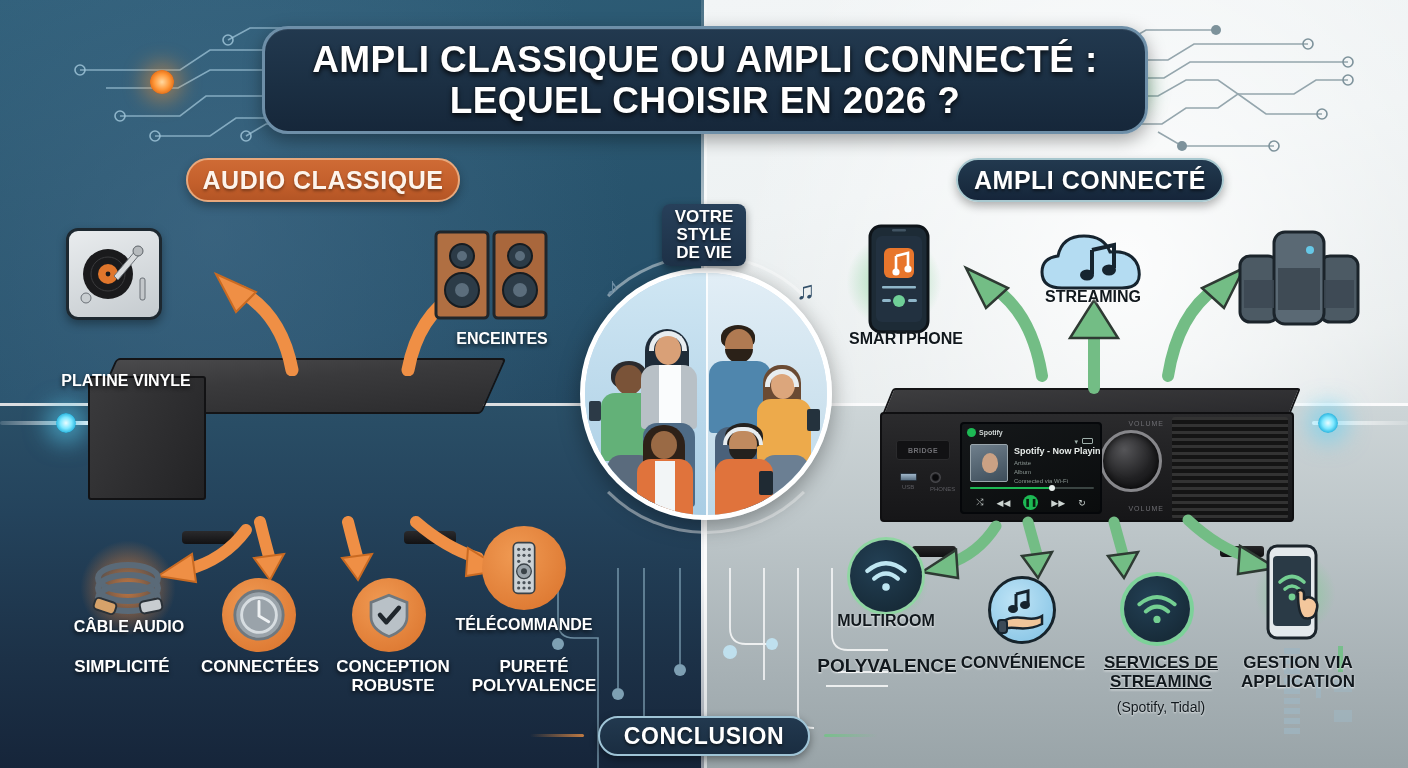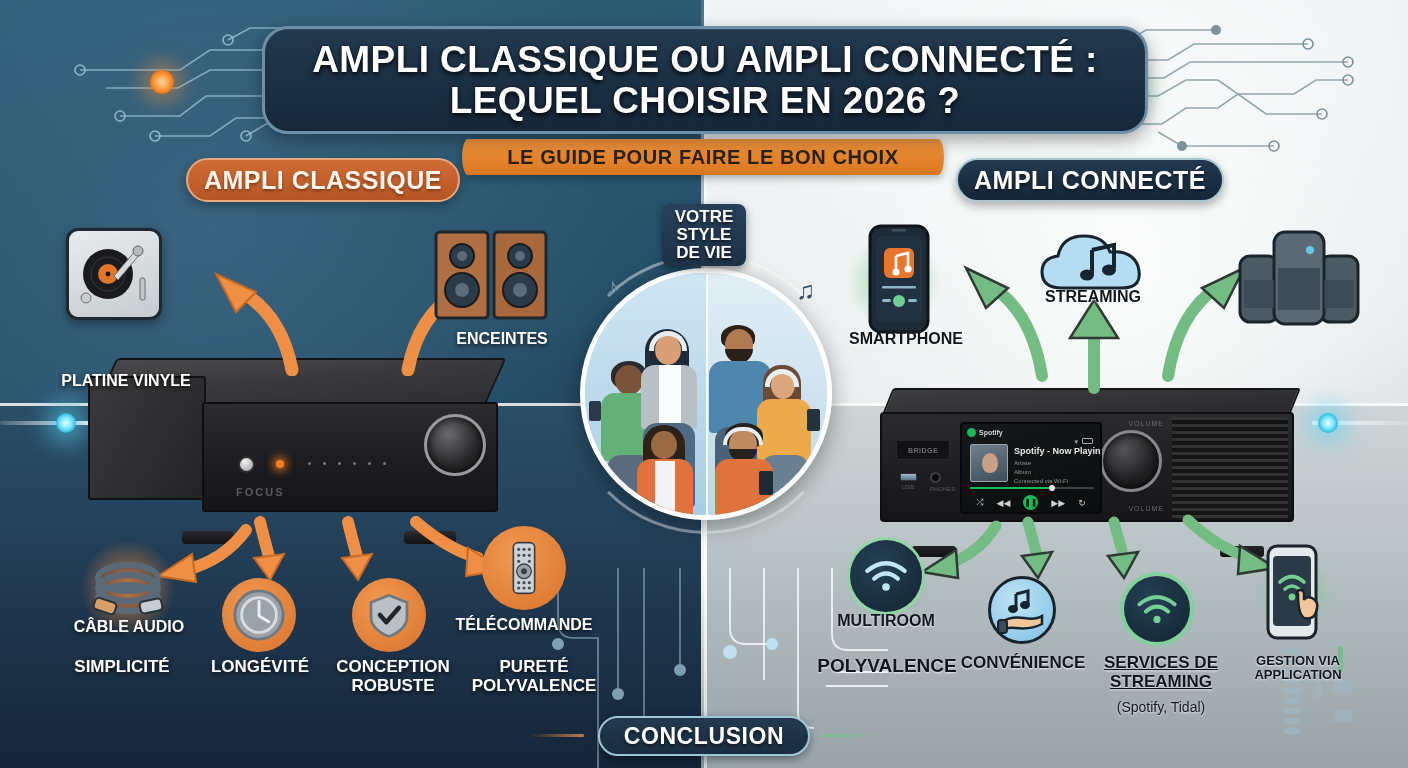--- a/index.html
+++ b/index.html
@@ -382,25 +382,22 @@
 
   <div class="edge-line l"></div>
   <div class="edge-line r"></div>
   <span class="glow-node cy gn-l"></span>
   <span class="glow-node cy gn-r"></span>
 
   <div class="title-card">
     <div class="ln">AMPLI CLASSIQUE OU AMPLI CONNECTÉ :</div>
     <div class="ln">LEQUEL CHOISIR EN 2026 ?</div>
   </div>
-  <div class="subtitle-bar">
-    <span>LE GUIDE POUR FAIRE LE BON CHOIX</span>
-  </div>
-
-  <div class="badge badge-left">AMPLI CLASSIQUE</div>
+
+  <div class="badge badge-left">AUDIO CLASSIQUE</div>
   <div class="badge badge-right">AMPLI CONNECTÉ</div>
 
   <div class="icon-tile" style="left:66px; top:228px; width:96px; height:92px;">
     <div class="tile-box">
       <svg viewBox="0 0 80 76" width="80" height="76">
         <circle cx="34" cy="38" r="25" fill="#1a1a1c"></circle>
         <circle cx="34" cy="38" r="17" fill="none" stroke="#3a3a3c" stroke-width="1"></circle>
         <circle cx="34" cy="38" r="10" fill="#e0762c"></circle>
         <circle cx="34" cy="38" r="2.4" fill="#1a1a1c"></circle>
         <path d="M62 14 L66 18 L44 44 L40 40 Z" fill="#d8dbdd" stroke="#6a7076" stroke-width="1"></path>
@@ -463,34 +460,20 @@
     <path d="M20 8 L60 26 L40 46 Z" fill="#ef8f45" stroke="#c96a22" stroke-width="2"></path>
   </svg>
   <svg class="arrow" style="left:384px; top:266px; width:120px; height:110px;" viewBox="0 0 120 110">
     <path d="M24 104 Q34 50 74 26" fill="none" stroke="#ef8f45" stroke-width="13" stroke-linecap="round"></path>
     <path d="M100 8 L60 26 L80 46 Z" fill="#ef8f45" stroke="#c96a22" stroke-width="2"></path>
   </svg>
 
   <div class="amp-classic">
     <div class="ampc-top"></div>
     <div class="ampc-side"></div>
-    <div class="ampc-front">
-      <div class="ampc-knob"></div>
-      <div class="ampc-power"></div>
-      <div class="ampc-led"></div>
-      <div class="ampc-dots">
-          <i></i>
-          <i></i>
-          <i></i>
-          <i></i>
-          <i></i>
-          <i></i>
-        </div>
-      <div class="ampc-brand">FOCUS</div>
-    </div>
     <div class="ampc-foot" style="left:94px;"></div>
     <div class="ampc-foot" style="left:316px;"></div>
   </div>
 
   <span class="green-halo" style="left:80px; top:540px; width:96px; height:96px;
         background:radial-gradient(circle,rgba(226,130,60,.85),rgba(226,130,60,0) 70%);"></span>
   <svg style="position:absolute; left:78px; top:538px; width:100px; height:100px; z-index:14;" viewBox="0 0 100 100">
     <g fill="none" stroke="#5a6a78" stroke-width="6">
       <ellipse cx="50" cy="40" rx="30" ry="13"></ellipse>
       <ellipse cx="50" cy="50" rx="30" ry="13"></ellipse>
@@ -554,21 +537,21 @@
   <svg class="arrow" style="left:322px; top:516px; width:70px; height:76px;" viewBox="0 0 70 76">
     <path d="M26 6 Q32 30 36 44" fill="none" stroke="#ef8f45" stroke-width="12" stroke-linecap="round"></path>
     <path d="M20 42 L50 38 L36 64 Z" fill="#ef8f45" stroke="#c96a22" stroke-width="2"></path>
   </svg>
   <svg class="arrow" style="left:406px; top:514px; width:110px; height:80px;" viewBox="0 0 110 80">
     <path d="M10 8 Q40 34 72 44" fill="none" stroke="#ef8f45" stroke-width="12" stroke-linecap="round"></path>
     <path d="M98 56 L62 34 L60 62 Z" fill="#ef8f45" stroke="#c96a22" stroke-width="2"></path>
   </svg>
 
   <div class="lbl dark" style="left:42px; top:658px; width:160px; font-size:17px;">SIMPLICITÉ</div>
-  <div class="lbl dark" style="left:182px; top:658px; width:156px; font-size:17px;">LONGÉVITÉ</div>
+  <div class="lbl dark" style="left:182px; top:658px; width:156px; font-size:17px;">CONNECTÉES</div>
   <div class="lbl dark wrap" style="left:318px; top:658px; width:150px; font-size:17px;">CONCEPTION ROBUSTE</div>
   <div class="lbl dark wrap" style="left:464px; top:658px; width:140px; font-size:17px;">PURETÉ POLYVALENCE</div>
 
   <span class="green-halo" style="left:846px; top:234px; width:96px; height:96px;"></span>
   <svg style="position:absolute; left:864px; top:224px; width:70px; height:110px; z-index:14;" viewBox="0 0 70 110">
     <rect x="6" y="2" width="58" height="106" rx="11" fill="#1d2b36" stroke="#0e1419" stroke-width="3"></rect>
     <rect x="12" y="12" width="46" height="86" rx="6" fill="#223140"></rect>
     <rect x="20" y="24" width="30" height="30" rx="6" fill="#e8762c"></rect>
     <path d="M32 32 V46 M32 32 L44 29 V43" fill="none" stroke="#fff" stroke-width="2.6"></path>
     <circle cx="32" cy="48" r="3.6" fill="#fff"></circle>
@@ -723,21 +706,21 @@
     <path d="M18 40 L48 36 L34 62 Z" fill="#73bd85" stroke="#2e3a33" stroke-width="2.5"></path>
   </svg>
   <svg class="arrow" style="left:1178px; top:514px; width:108px; height:78px;" viewBox="0 0 108 78">
     <path d="M10 6 Q40 34 72 44" fill="none" stroke="#73bd85" stroke-width="11" stroke-linecap="round"></path>
     <path d="M98 54 L62 32 L60 60 Z" fill="#73bd85" stroke="#2e3a33" stroke-width="2.5"></path>
   </svg>
 
   <div class="lbl light" style="left:812px; top:656px; width:150px; font-size:19px;">POLYVALENCE</div>
   <div class="lbl light wrap" style="left:1098px; top:654px; width:126px; font-size:17px;text-decoration:underline;">SERVICES DE STREAMING</div>
   <div class="lbl light" style="left:1094px; top:700px; width:134px; font-size:14px; font-weight:normal;">(Spotify, Tidal)</div>
-  <div class="lbl light wrap" style="left:1232px; top:654px; width:132px; font-size:13px;">GESTION VIA APPLICATION</div>
+  <div class="lbl light wrap" style="left:1232px; top:654px; width:132px; font-size:17px;">GESTION VIA APPLICATION</div>
 
   <div class="ring-arc"></div>
   <span class="note" style="left:606px; top:272px; color:#6f8fa6;">♪</span>
   <span class="note" style="left:646px; top:318px; color:#89a7bb; font-size:20px;">♫</span>
   <span class="note" style="left:796px; top:276px; color:#33506a;">♫</span>
   <span class="note" style="left:716px; top:296px; color:#e08a3c; font-size:20px;">♪</span>
 
   <div class="center-circle">
     <div class="cc-half-l"></div>
       <div class="cc-half-r"></div>

